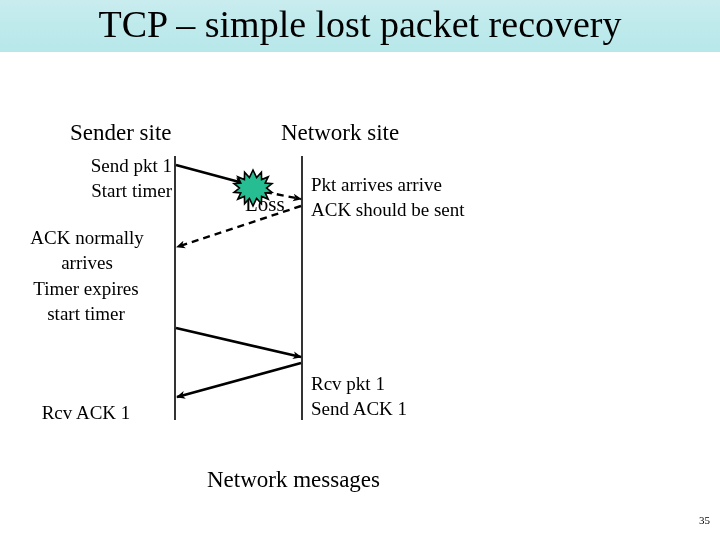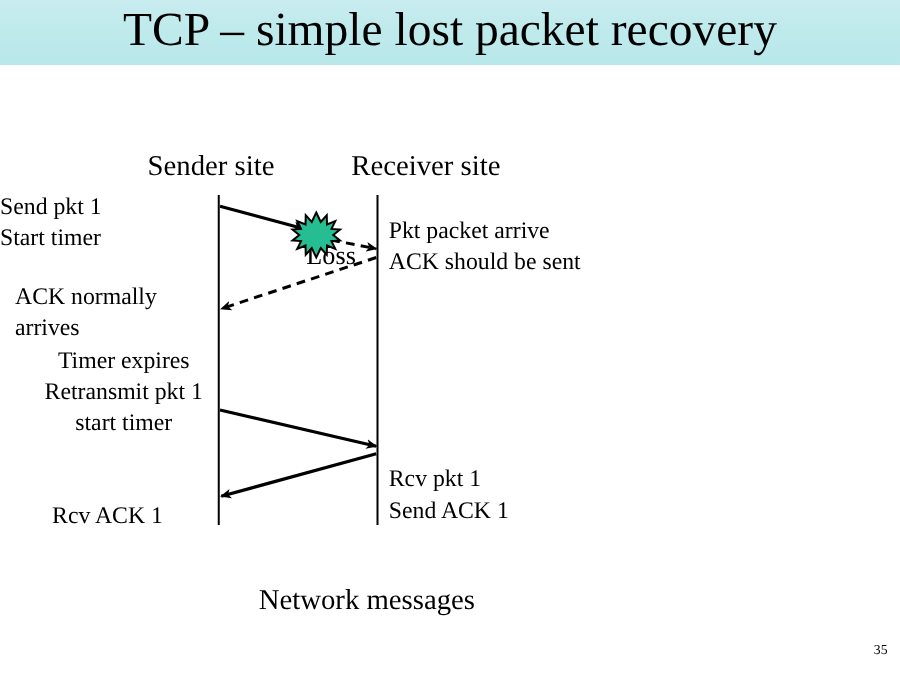--- a/index.html
+++ b/index.html
@@ -45,48 +45,47 @@
     width: 720px;
     height: 488px;
   }
 
   .hdr {
     position: absolute;
     font-size: 23px;
     line-height: 26px;
     white-space: nowrap;
   }
-  #sender-site-label { left: 70px;  top: 68px; margin-left: 48px; }
+  #sender-site-label { left: 70px;  top: 68px; }
   #receiver-site-label { left: 281px; top: 68px; }
 
   .note {
     position: absolute;
     font-size: 19px;
     line-height: 25px;
     white-space: nowrap;
   }
   .note-block {
     position: absolute;
     font-size: 19px;
     line-height: 25px;
   }
 
   
   #send-pkt-block {
     left: 0; top: 101px; width: 172px;
-    text-align: left;
+    text-align: right;
   }
   #ack-normally-block {
-    left: 12px; top: 173px; width: 172px;
-    text-align: left;
+    left: 1px; top: 173px; width: 172px;
+    text-align: center;
   }
   #timer-expires-block {
     left: 0; top: 224px; width: 172px;
     text-align: center;
-    padding-left: 13px;
   }
   #rcv-ack-block {
     left: 0; top: 348px; width: 172px;
     text-align: center;
   }
 
   
   #loss-label {
     left: 245px; top: 99px;
     font-size: 21px;
@@ -130,46 +129,45 @@
 </style>
 </head>
 <body>
 
 <div id="title-band"></div>
 <div id="slide-title">TCP – simple lost packet recovery</div>
 
 <div id="diagram">
 
   <div class="hdr" id="sender-site-label">Sender site</div>
-  <div class="hdr" id="receiver-site-label">Receiver site</div>
+  <div class="hdr" id="receiver-site-label">Network site</div>
 
   <div class="note-block" id="send-pkt-block">
     <div>Send pkt 1</div>
     <div>Start timer</div>
   </div>
 
   <div class="note-block" id="ack-normally-block">
     <div>ACK normally</div>
     <div>arrives</div>
   </div>
 
   <div class="note-block" id="timer-expires-block">
     <div>Timer expires</div>
-    <div>Retransmit pkt 1</div>
     <div>start timer</div>
   </div>
 
   <div class="note-block" id="rcv-ack-block">
     <div>Rcv ACK 1</div>
   </div>
 
   <div class="note" id="loss-label">Loss</div>
 
   <div class="note-block" id="pkt-arrive-block">
-    <div>Pkt packet arrive</div>
+    <div>Pkt arrives arrive</div>
     <div>ACK should be sent</div>
   </div>
 
   <div class="note-block" id="rcv-pkt-block">
     <div>Rcv pkt 1</div>
     <div>Send ACK 1</div>
   </div>
 
   <svg id="wire-svg" viewBox="0 0 720 488">
     <defs>

